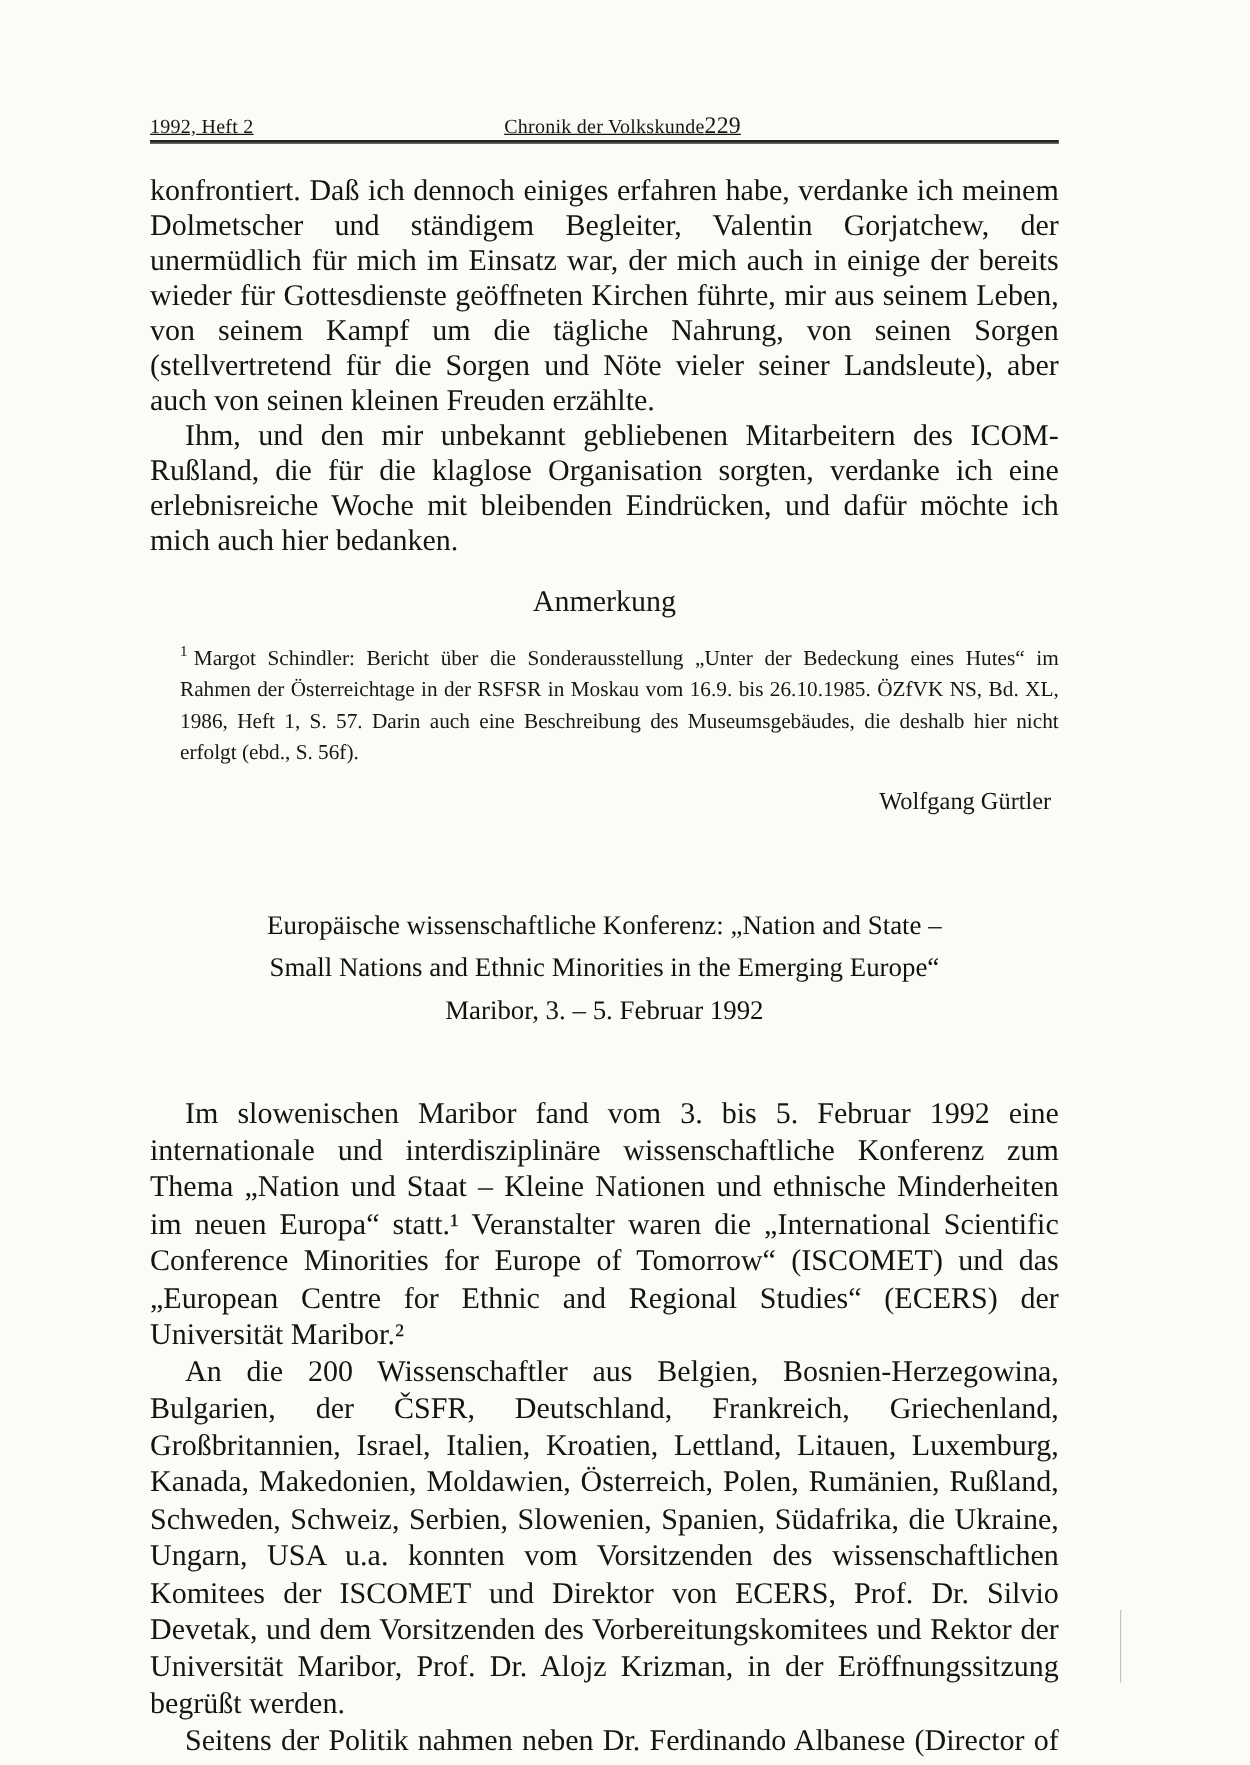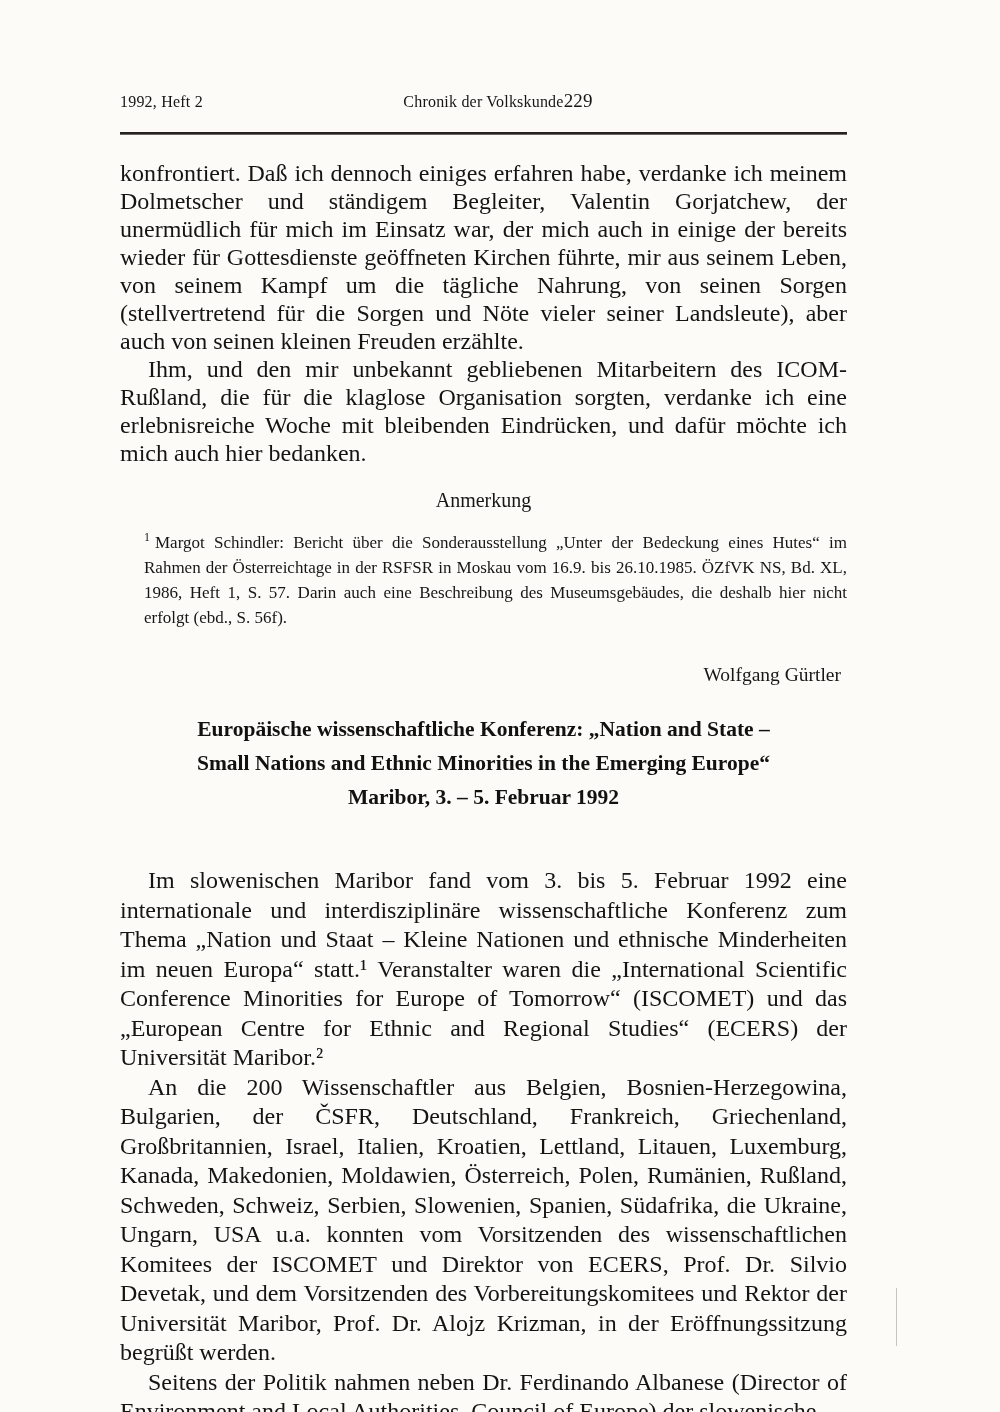--- a/index.html
+++ b/index.html
@@ -27,21 +27,22 @@
     width: 727px;
   }
 
   
   .running-head {
     display: grid;
     grid-template-columns: 1fr auto 1fr;
     align-items: baseline;
     font-size: 16px;
     letter-spacing: 0.2px;
-    padding-bottom: 20px;
+    padding-bottom: 0;
+    text-decoration: underline;
   }
   .running-head .rh-left  { text-align: left; }
   .running-head .rh-center{ text-align: center; }
   .running-head .rh-right { text-align: left; font-size: 19px; }
 
   .rule {
     height: 3px;
     background: #262421;
     border-bottom: 1px solid #6b6862;
     margin-bottom: 24px;
@@ -50,50 +51,50 @@
   
   p.body {
     font-size: 24px;
     line-height: 28px;
     text-align: justify;
     color: #151413;
   }
   p.indent { text-indent: 28px; }
 
   .anmerkung {
-    font-size: 20px;
+    font-size: 24px;
     font-weight: normal;
     text-align: center;
     margin: 22px 0 18px 0;
   }
 
   .footnote {
     margin-left: 24px;
     font-size: 17px;
     line-height: 25px;
     text-align: justify;
   }
   .footnote sup {
     font-size: 12px;
     line-height: 0;
     margin-right: 5px;
   }
 
   .signature {
     text-align: right;
     font-size: 19.5px;
-    margin-top: 34px;
+    margin-top: 17px;
     padding-right: 6px;
   }
 
   
   .article-title {
-    margin-top: 26px;
+    margin-top: 70px;
     font-size: 21.5px;
-    font-weight: bold;
+    font-weight: normal;
     line-height: 34px;
     text-align: center;
     color: #121110;
   }
   .article-title .line { display: block; }
 
   .article2 p.body {
     font-size: 24px;
     line-height: 29.5px;
   }

